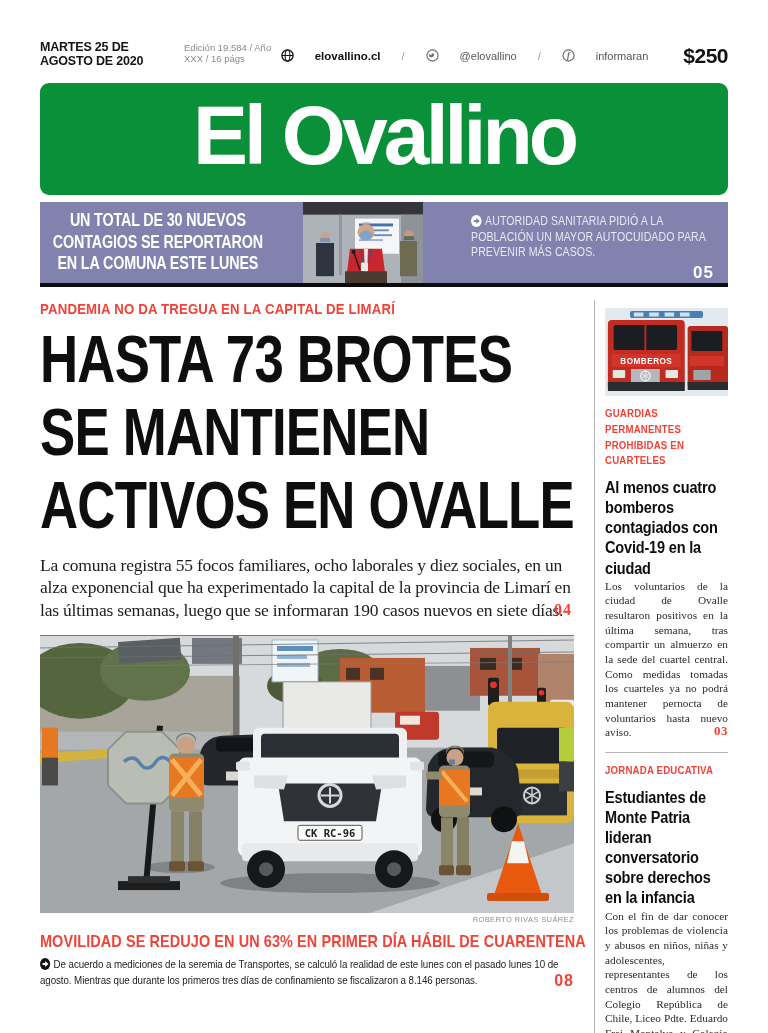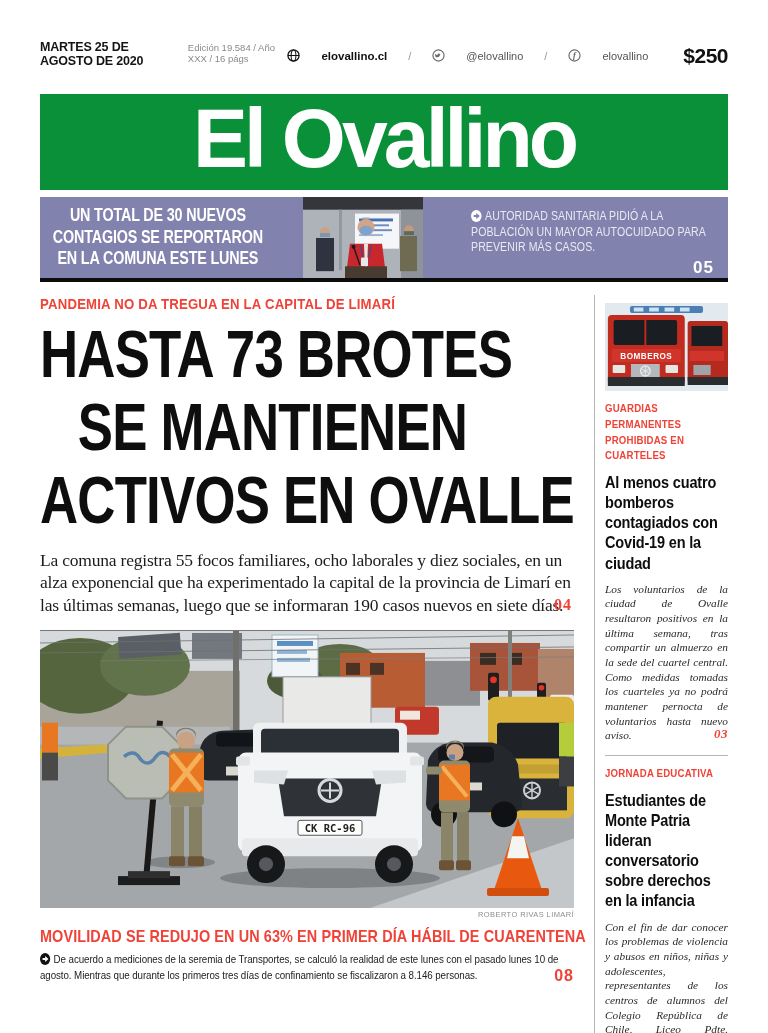--- a/index.html
+++ b/index.html
@@ -16,21 +16,21 @@
   .dateline{display:flex;align-items:baseline;gap:19px;}
   .dateline .date{font-weight:bold;font-size:12.5px;letter-spacing:-0.2px;}
   .dateline .edition{font-size:9.5px;color:#8a8a8a;}
   .webrow{display:flex;align-items:center;gap:21px;font-size:11px;color:#555;}
   .webrow .site{font-weight:bold;color:#111;font-size:11.5px;}
   .webrow .sep{color:#999;}
   .webrow .price{font-weight:bold;font-size:21px;color:#111;margin-left:14px;letter-spacing:-0.5px;}
   .ic{display:inline-block;vertical-align:middle;}
 
   
-  .masthead{margin-top:26px;height:96px;background:var(--green);display:flex;align-items:center;justify-content:center;}
+  .masthead{margin-top:15px;height:112px;background:var(--green);display:flex;align-items:center;justify-content:center;border-radius:9px;}
   .masthead .title{color:#fff;font-weight:bold;font-size:84px;letter-spacing:-4px;transform:scaleX(0.98);line-height:1;padding-bottom:8px;}
 
   
   .banner{margin-top:7px;height:85px;background:var(--purple);border-bottom:4px solid #0c0c0c;display:flex;}
   .banner-left{flex:1 1 0;display:flex;align-items:center;justify-content:center;padding:0 10px;}
   .banner-left .bh{color:#fff;font-weight:bold;font-size:17.5px;line-height:1.22;text-align:center;transform:scaleX(0.82);width:122%;margin-left:-11%;letter-spacing:-0.2px;}
   .banner-photo{width:120px;flex:0 0 120px;overflow:hidden;}
   .banner-right{flex:1 1 0;position:relative;padding:12px 14px 10px 16px;margin-left:32px;}
   .banner-right .teaser{color:#e9e9f2;font-size:12px;line-height:1.3;text-transform:uppercase;transform:scaleX(0.88);transform-origin:0 0;width:113%;letter-spacing:0.1px;}
   .banner-right .bpage{position:absolute;right:14px;bottom:0;color:#fff;font-weight:bold;font-size:17px;letter-spacing:1px;}
@@ -40,39 +40,39 @@
   .arrow-ic.dark{background:#111;}
   .arrow-ic.dark::after{background:#fff;}
   .arrow-ic.dark::before{border-left-color:#fff;}
 
   
   .main{display:flex;margin-top:13px;}
   .colL{width:534px;flex:0 0 534px;}
   .colR{width:134px;flex:0 0 134px;margin-left:20px;border-left:1px solid #b5b5b5;padding-left:10px;padding-top:8px;}
 
   .kicker{color:var(--red);font-weight:bold;font-size:15px;letter-spacing:0.2px;transform:scaleX(0.88);transform-origin:0 50%;white-space:nowrap;}
-  .headline{margin-top:6px;text-align:right;}
+  .headline{margin-top:6px;}
   .headline .hl{display:block;font-weight:bold;font-size:66px;line-height:73px;letter-spacing:-1px;transform:scaleX(0.8);transform-origin:0 50%;white-space:nowrap;color:#0e0e0e;}
   .lede{position:relative;margin-top:12px;font-family:"Liberation Serif",serif;font-size:17.5px;line-height:1.28;color:#1c1c1c;width:534px;letter-spacing:-0.2px;}
   .pagenum{color:var(--red);font-weight:bold;font-family:"Liberation Serif",serif;}
   .lede .pagenum{position:absolute;right:2px;bottom:1px;font-size:16px;letter-spacing:1px;margin-top:40px;}
 
   .mainphoto{margin-top:14px;width:534px;height:278px;border-top:1px solid #777;display:block;}
   .credit{margin-top:2px;text-align:right;font-size:7.5px;color:#8e8e8e;letter-spacing:0.4px;}
 
   .bstory{margin-top:8px;position:relative;}
   .bstory .bhl{color:var(--red);font-weight:bold;font-size:17px;transform:scaleX(0.85);transform-origin:0 50%;white-space:nowrap;letter-spacing:0.1px;}
   .bstory .bbody{margin-top:5px;font-size:11.5px;line-height:1.35;color:#222;width:118%;transform:scaleX(0.85);transform-origin:0 0;letter-spacing:-0.1px;}
   .bstory .pagenum{position:absolute;right:0;bottom:-2px;font-size:16px;font-family:"Liberation Sans",sans-serif;letter-spacing:1px;}
 
   
   .sb-photo{width:123px;height:88px;display:block;}
   .sb-kicker{margin-top:10px;color:var(--red);font-weight:bold;font-size:10.5px;line-height:1.5;transform:scaleX(0.92);transform-origin:0 0;width:109%;letter-spacing:0.2px;}
   .sb-headline{margin-top:8px;font-weight:bold;font-size:16.5px;line-height:1.22;color:#0d0d0d;transform:scaleX(0.88);transform-origin:0 0;width:114%;letter-spacing:-0.2px;}
-  .sb-body{position:relative;margin-top:9px;font-family:"Liberation Serif",serif;font-size:11.3px;line-height:1.3;color:#2a2a2a;text-align:justify;font-style:italic;}
+  .sb-body{position:relative;margin-top:1px;font-family:"Liberation Serif",serif;font-size:11.3px;line-height:1.3;color:#2a2a2a;text-align:justify;}
   .sb-body .pagenum{position:absolute;right:0;bottom:0;font-size:13px;letter-spacing:0.5px;}
   .sb-div{border:none;border-top:1px solid #b5b5b5;margin:12px 0 10px 0;}
 </style>
 </head>
 <body>
 
 <div class="page">
   <div class="content">
 
     <div class="topbar">
@@ -97,21 +97,21 @@
             </svg>
         </span>
         <span>@elovallino</span>
         <span class="sep">/</span>
         <span class="ic">
           <svg width="13" height="13" viewBox="0 0 14 14">
               <circle cx="7" cy="7" r="6" fill="none" stroke="#666" stroke-width="1.2"></circle>
               <text x="7" y="10.2" text-anchor="middle" font-size="9" font-style="italic" font-weight="bold" fill="#666" font-family="Liberation Serif,serif">f</text>
             </svg>
         </span>
-        <span>elovallino</span>
+        <span>informaran</span>
         <span class="price">$250</span>
       </div>
     </div>
 
     <div class="masthead">
       <div class="title">El Ovallino</div>
     </div>
 
     <div class="banner">
       <div class="banner-left">
@@ -288,21 +288,21 @@
           <rect x="2" y="92" width="16" height="30" fill="#e87722"></rect>
           <rect x="2" y="122" width="16" height="28" fill="#4a4a48"></rect>
 
           <rect x="519" y="92" width="15" height="34" fill="#b5cc3b"></rect>
           <rect x="519" y="126" width="15" height="30" fill="#3c3e42"></rect>
 
           <polygon points="478,188 502,260 454,260 Z" fill="#e8590f"></polygon>
           <polygon points="472,206 484,206 489,228 467,228 Z" fill="#f4f4f2"></polygon>
           <rect x="447" y="258" width="62" height="8" rx="2" fill="#d14e0c"></rect>
         </svg>
-        <div class="credit">ROBERTO RIVAS LIMARÍ</div>
+        <div class="credit">ROBERTO RIVAS SUÁREZ</div>
 
         <div class="bstory">
           <div class="bhl">MOVILIDAD SE REDUJO EN UN 63% EN PRIMER DÍA HÁBIL DE CUARENTENA</div>
           <div class="bbody"><span class="arrow-ic dark"></span><span>De acuerdo a mediciones de la seremia de Transportes, se calculó la realidad de este lunes con el pasado lunes 10 de agosto. Mientras que durante los primeros tres días de confinamiento se fiscalizaron a 8.146 personas.</span></div>
           <div class="pagenum">08</div>
         </div>
       </div>
 
       <div class="colR">
         <svg class="sb-photo" viewBox="0 0 128 88" preserveAspectRatio="none">

